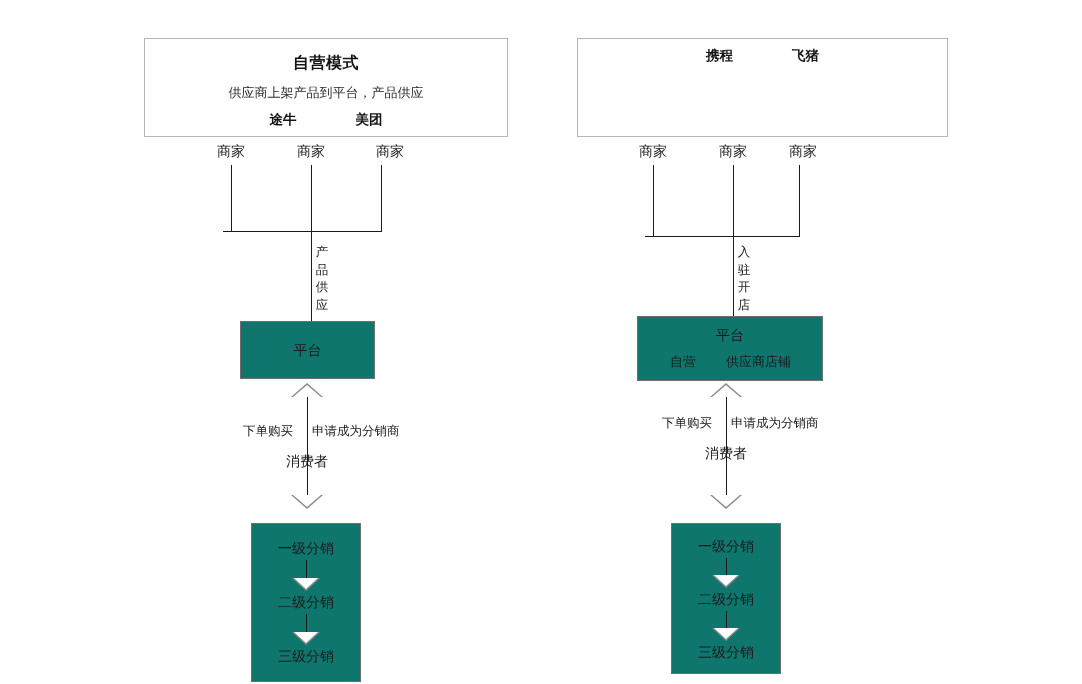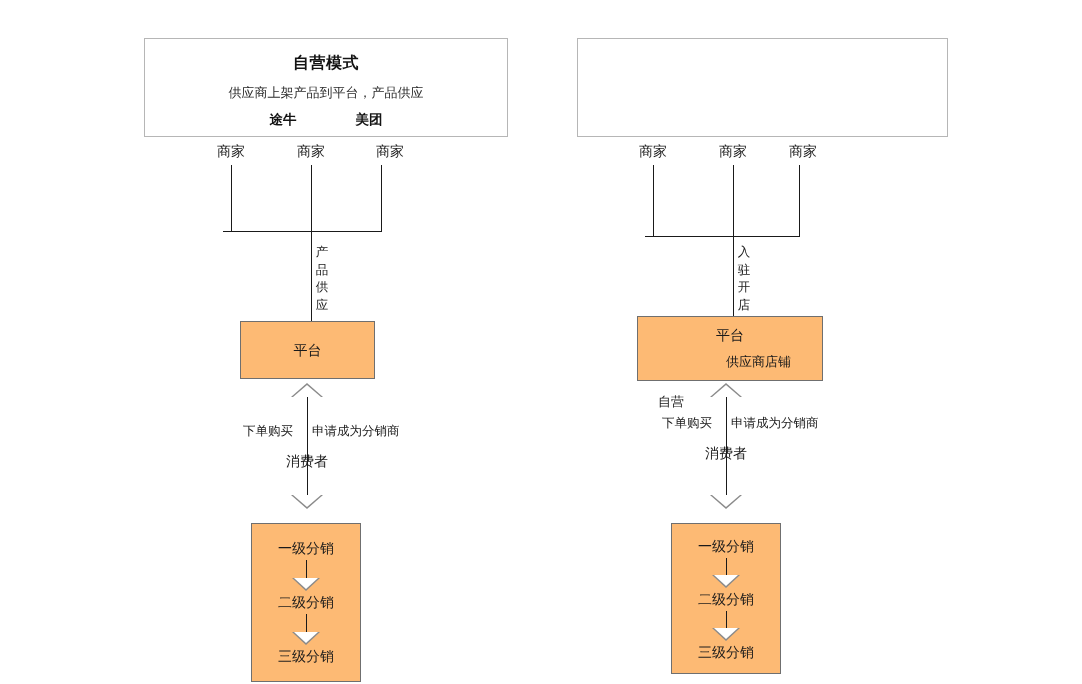--- a/index.html
+++ b/index.html
@@ -43,21 +43,21 @@
     position:absolute;font-size:12.5px;line-height:17.5px;color:#1a1a1a;
     width:14px;text-align:center;word-break:break-all;
   }
 
   
   .vline{position:absolute;width:1px;background:#1a1a1a;}
   .hline{position:absolute;height:1px;background:#1a1a1a;}
 
   
   .box{
-    position:absolute;border:1px solid #6f6f6f;background:#fdba74;
+    position:absolute;border:1px solid #6f6f6f;background:#0f766e;
     box-sizing:border-box;
   }
 
   
   .tri{position:absolute;width:0;height:0;}
   .tri-up-outer{
     border-left:16px solid transparent;border-right:16px solid transparent;
     border-bottom:14px solid #8a8a8a;
   }
   .tri-up-inner{
@@ -144,39 +144,43 @@
         <div class="tri tri-dn-outer-sm" style="left:0;top:0;"></div>
         <div class="tri tri-dn-inner-sm" style="position:absolute;"></div>
       </div>
       <div class="node-text" style="left:0;top:123px;width:108px;">三级分销</div>
     </div>
   </div>
 
   <div class="panel">
 
     <div class="header-box" style="left:577px;top:18px;width:371px;height:99px;">
+      <div class="brand-row">
+        <span style="width:86px;">携程</span>
+        <span style="width:86px;">飞猪</span>
+      </div>
     </div>
 
     <div class="node-text" style="left:625px;top:142px;width:56px;">商家</div>
     <div class="node-text" style="left:705px;top:142px;width:56px;">商家</div>
     <div class="node-text" style="left:775px;top:142px;width:56px;">商家</div>
 
     <div class="vline" style="left:653px;top:165px;height:71px;"></div>
     <div class="vline" style="left:733px;top:165px;height:71px;"></div>
     <div class="vline" style="left:799px;top:165px;height:71px;"></div>
 
     <div class="hline" style="left:645px;top:236px;width:155px;"></div>
 
     <div class="vline" style="left:733px;top:236px;height:80px;"></div>
 
     <div class="vert-text" style="left:737px;top:243px;">入驻开店</div>
 
     <div class="box" style="left:637px;top:316px;width:186px;height:65px;">
       <div class="node-text" style="left:0;top:9px;width:184px;">平台</div>
-      <div class="small-text" style="left:20px;top:36px;font-size:13px;margin-top:40px;">自营</div>
+      <div class="small-text" style="left:32px;top:36px;font-size:13px;">自营</div>
       <div class="small-text" style="left:88px;top:36px;font-size:13px;font-family:Liberation Serif, serif;">供应商店铺</div>
     </div>
 
     <div class="arrow-wrap" style="left:710px;top:383px;">
       <div class="tri tri-up-outer" style="left:0;top:0;"></div>
       <div class="tri tri-up-inner" style="position:absolute;"></div>
     </div>
     <div class="vline" style="left:726px;top:397px;height:98px;"></div>
 
     <div class="small-text" style="left:662px;top:414px;">下单购买</div>

